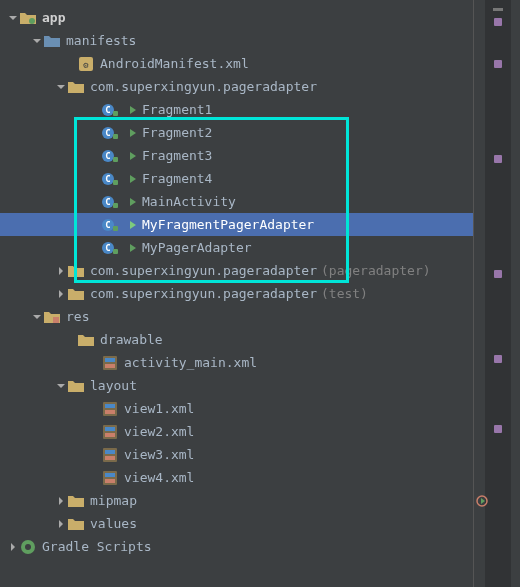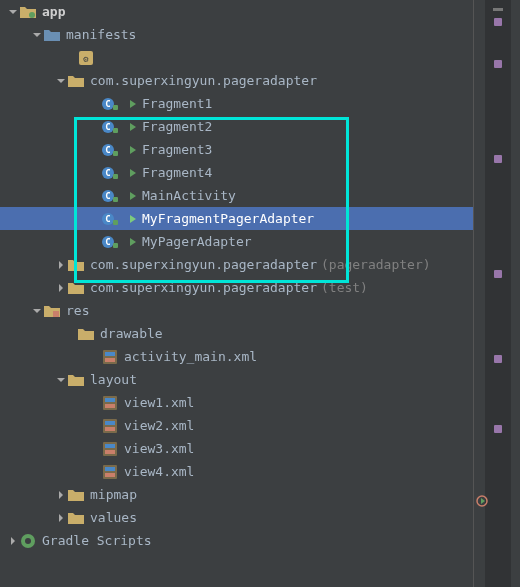--- a/index.html
+++ b/index.html
@@ -12,21 +12,21 @@
   height: 587px;
   overflow: hidden;
   position: relative;
 }
 .main-panel {
   width: 473px;
   height: 587px;
   background: #3c3f41;
   overflow: hidden;
 }
-.tree { }
+.tree { padding-top: 6px; }
 .row {
   display: flex;
   align-items: center;
   height: 23px;
   white-space: nowrap;
 }
 .row.selected {
   background: #4b6eaf;
   color: #fff;
 }
@@ -151,20 +151,21 @@
 </div>
 
 <div class="row">
   <span class="spacer" style="width:78px"></span>
   <span class="icon xml-icon">
           <svg viewBox="0 0 16 16">
             <rect x="1" y="1" width="14" height="14" fill="#c9ae6a" rx="2"></rect>
             <text x="8" y="12" font-size="9" text-anchor="middle" fill="#3c3f41">⚙</text>
           </svg>
         </span>
+  <span class="label">AndroidManifest.xml</span>
 </div>
 
 
 <div class="row">
   <span class="spacer" style="width:54px"></span>
   <span class="arrow">
           <svg viewBox="0 0 10 10">
             <path d="M1 3 L5 7 L9 3 Z" fill="#aaa"></path>
           </svg>
         </span>

